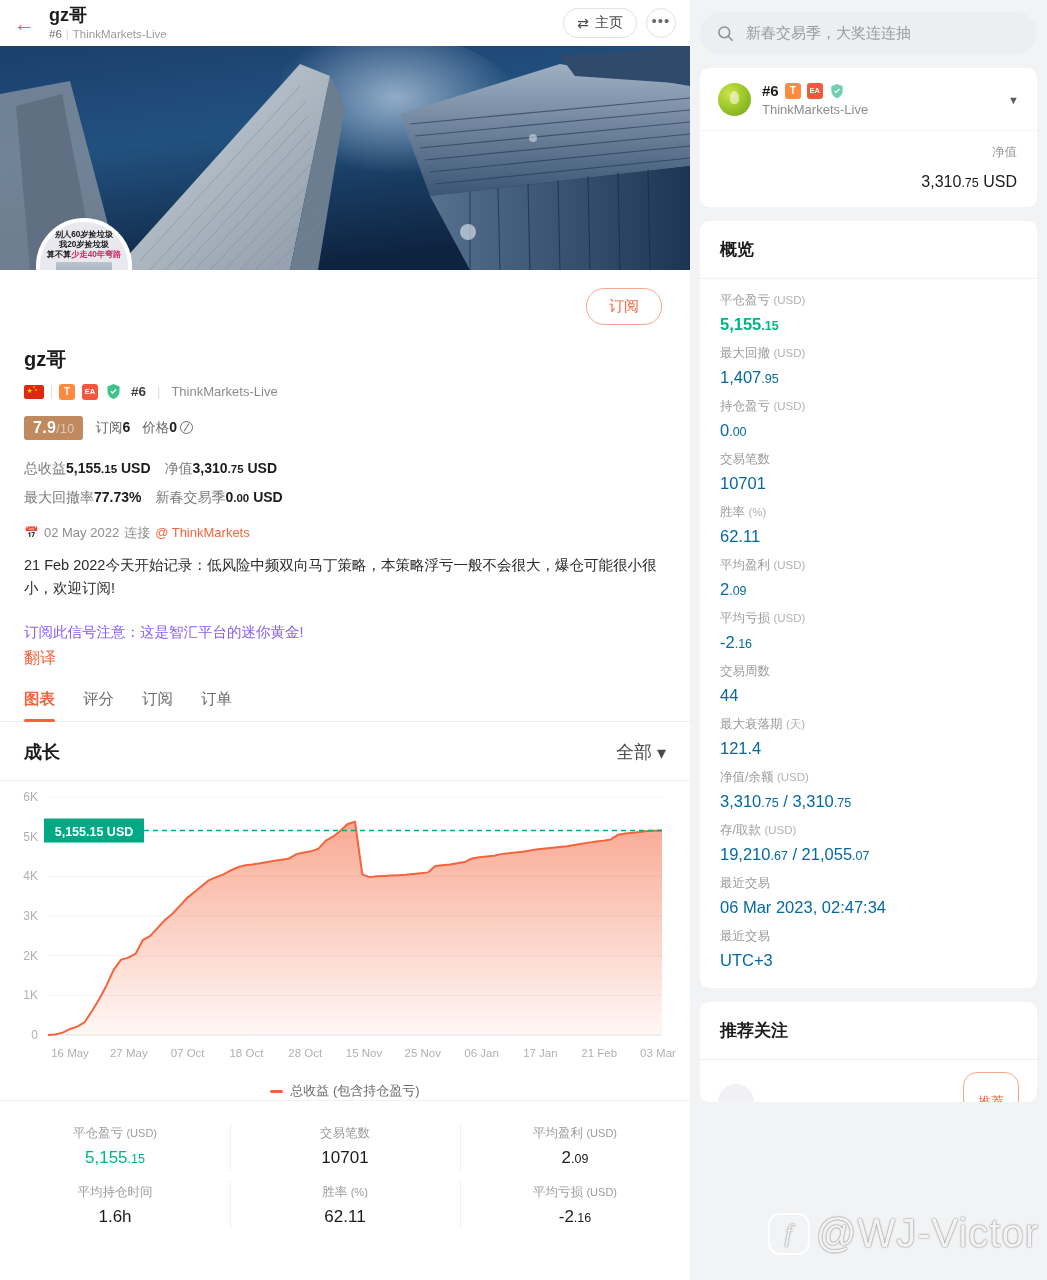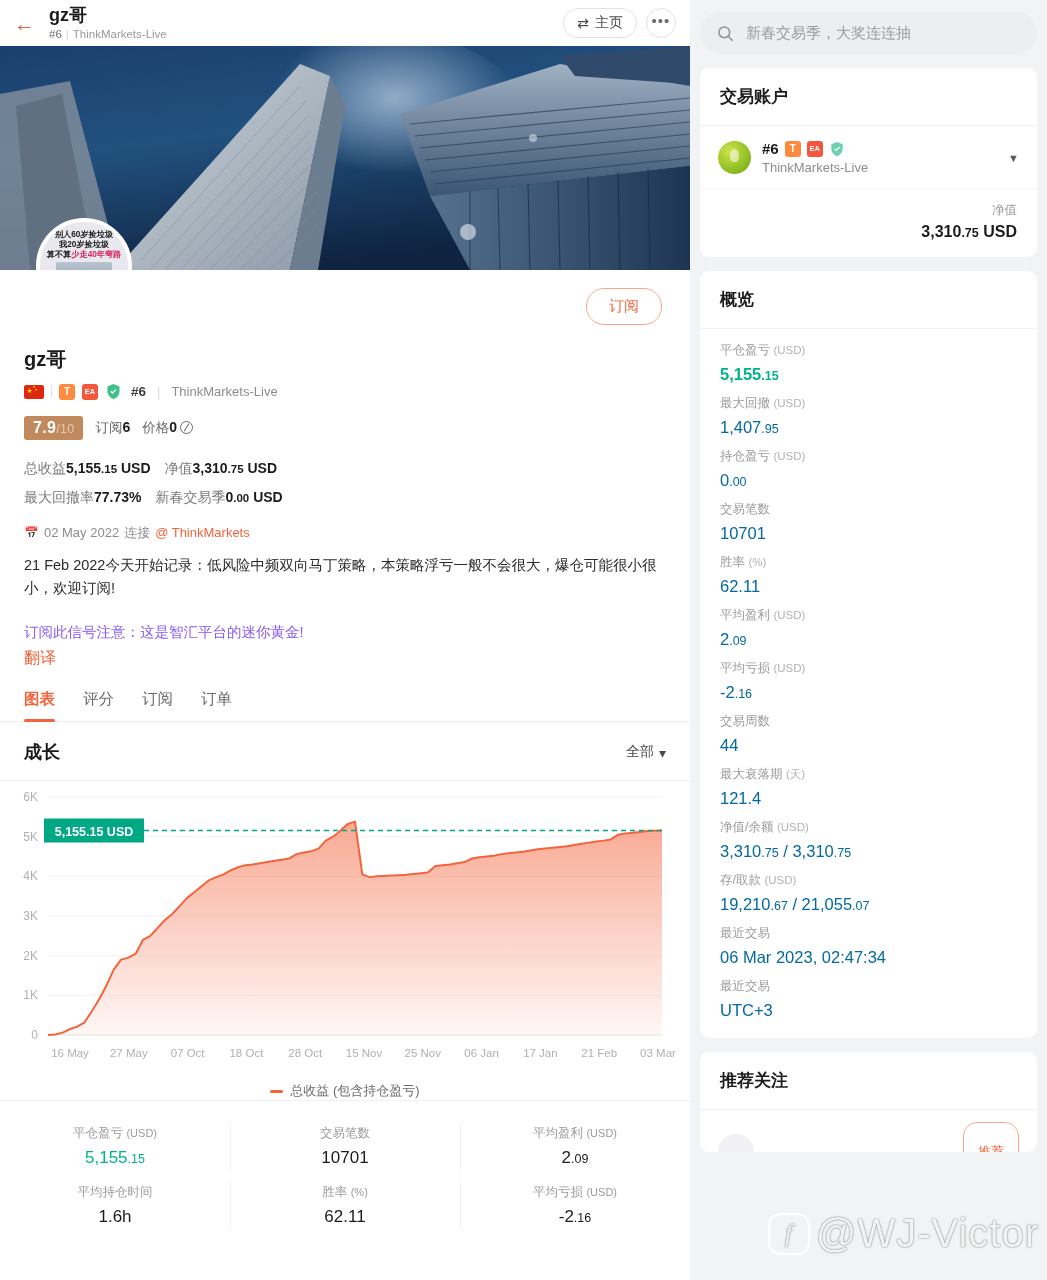--- a/index.html
+++ b/index.html
@@ -108,21 +108,21 @@
   .tabs { display: flex; gap: 28px; padding: 0 24px; margin-top: 20px;
           border-bottom: 1px solid #ececec; }
   .tab { font-size: 15.5px; color: #6b6b6b; padding-bottom: 11px; cursor: pointer; position: relative; }
   .tab.active { color: #f4643c; font-weight: bold; }
   .tab.active:after { content:""; position:absolute; left:0; right:0; bottom:-1px; height:3px;
                       background:#f4643c; border-radius:2px; }
 
   
   .growth-head { display:flex; align-items:center; padding: 18px 24px 16px 24px; border-bottom: 1px solid #f0f0f0;}
   .growth-title { font-size: 18px; font-weight: bold; color: #1b1b1b; }
-  .growth-select { margin-left: auto; font-size: 14px; color: #4a4a4a; cursor: pointer; display:flex; align-items:flex-end; gap:5px;}
+  .growth-select { margin-left: auto; font-size: 18px; color: #4a4a4a; cursor: pointer; display:flex; align-items:flex-end; gap:5px;}
   .chart-area { position: relative; height: 305px; }
   .chart-area svg { display:block; }
   .legend { display:flex; align-items:center; justify-content:center; gap:7px; margin-top: -4px;
             font-size: 13px; color: #6b6b6b; }
   .legend .dash { width: 13px; height: 3px; background: #f4643c; border-radius: 2px; display:inline-block; }
 
   .bottom-stats { border-top: 1px solid #f0f0f0; padding: 16px 0 6px 0; }
   .bs-row { display: flex; }
   .bs-cell { flex: 1; text-align: center; padding: 8px 0; position: relative; }
   .bs-cell + .bs-cell:before { content:""; position:absolute; left:0; top:6px; bottom:6px; width:1px; background:#f1f1f1;}
@@ -147,21 +147,21 @@
      background: radial-gradient(circle at 35% 32%, #cfe34e 0%, #9ec92b 45%, #6fa319 100%); flex: none; position: relative;}
   .acct-avatar:after { content:""; position:absolute; left:12px; top:8px; width:9px; height:13px;
      background: rgba(255,255,255,.55); border-radius: 50% 50% 40% 40%; }
   .acct-info { display:flex; flex-direction: column; gap: 3px; }
   .acct-line1 { display:flex; align-items:center; gap: 6px; }
   .acct-rank { font-size: 15px; font-weight: bold; color: #1b1b1b; }
   .acct-server { font-size: 13px; color: #8d8d8d; }
   .acct-caret { margin-left:auto; color: #5b5b5b; font-size: 11px; cursor: pointer;}
   .acct-equity { padding: 13px 20px 16px 20px; text-align: right; }
   .ae-label { font-size: 12.5px; color: #9b9b9b; }
-  .ae-value { font-size: 16px; font-weight: bold; color: #1b1b1b; margin-top: 4px; }
+  .ae-value { font-size: 16px; font-weight: normal; color: #1b1b1b; margin-top: 12px; }
   .ae-value .dec { font-size: 12.5px; }
 
   .ov-body { padding: 4px 20px 16px 20px; }
   .ov-item { padding: 9px 0 2px 0; }
   .ov-label { font-size: 12.5px; color: #9b9b9b; }
   .ov-label .unit { font-size: 11.5px; color: #b2b2b2; }
   .ov-value { font-size: 16.5px; color: #0369a1; margin-top: 6px; }
   .ov-value.green { color: #00b48a; font-weight: bold; }
   .ov-value .dec { font-size: 12.5px; }
 
@@ -445,21 +445,20 @@
 
     <div class="search-box">
       <svg width="19" height="19" viewBox="0 0 24 24">
         <circle cx="10.5" cy="10.5" r="6.8" fill="none" stroke="#8d8f95" stroke-width="1.9"></circle>
         <line x1="15.4" y1="15.4" x2="20.5" y2="20.5" stroke="#8d8f95" stroke-width="1.9" stroke-linecap="round"></line>
       </svg>
       <span class="search-ph">新春交易季，大奖连连抽</span>
     </div>
 
     <div class="card">
-      <div class="card-head">交易账户</div>
       <div class="acct-row">
         <div class="acct-avatar"></div>
         <div class="acct-info">
           <div class="acct-line1">
             <span class="acct-rank">#6</span>
             <span class="bdg-t">T</span>
             <span class="bdg-ea">EA</span>
             <span class="bdg-shield">
               <svg width="16" height="16" viewBox="0 0 24 24">
                   <path fill="#6ed0ae" d="M12 1.5 3.5 5v6.2c0 5.3 3.6 10.2 8.5 11.3 4.9-1.1 8.5-6 8.5-11.3V5L12 1.5z"></path>

